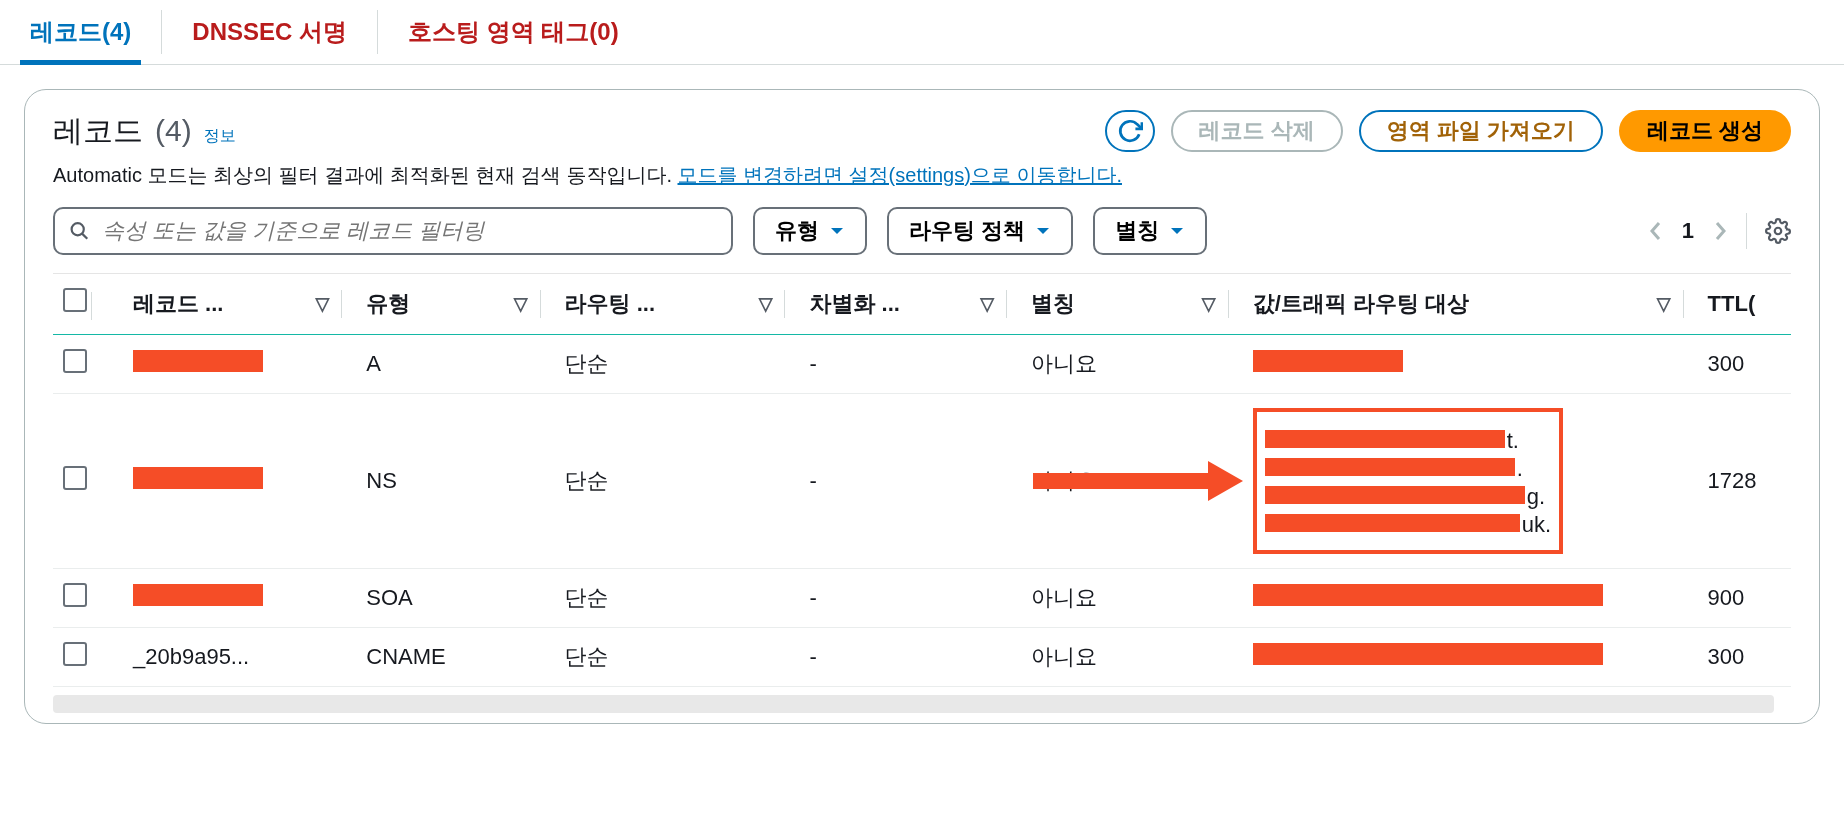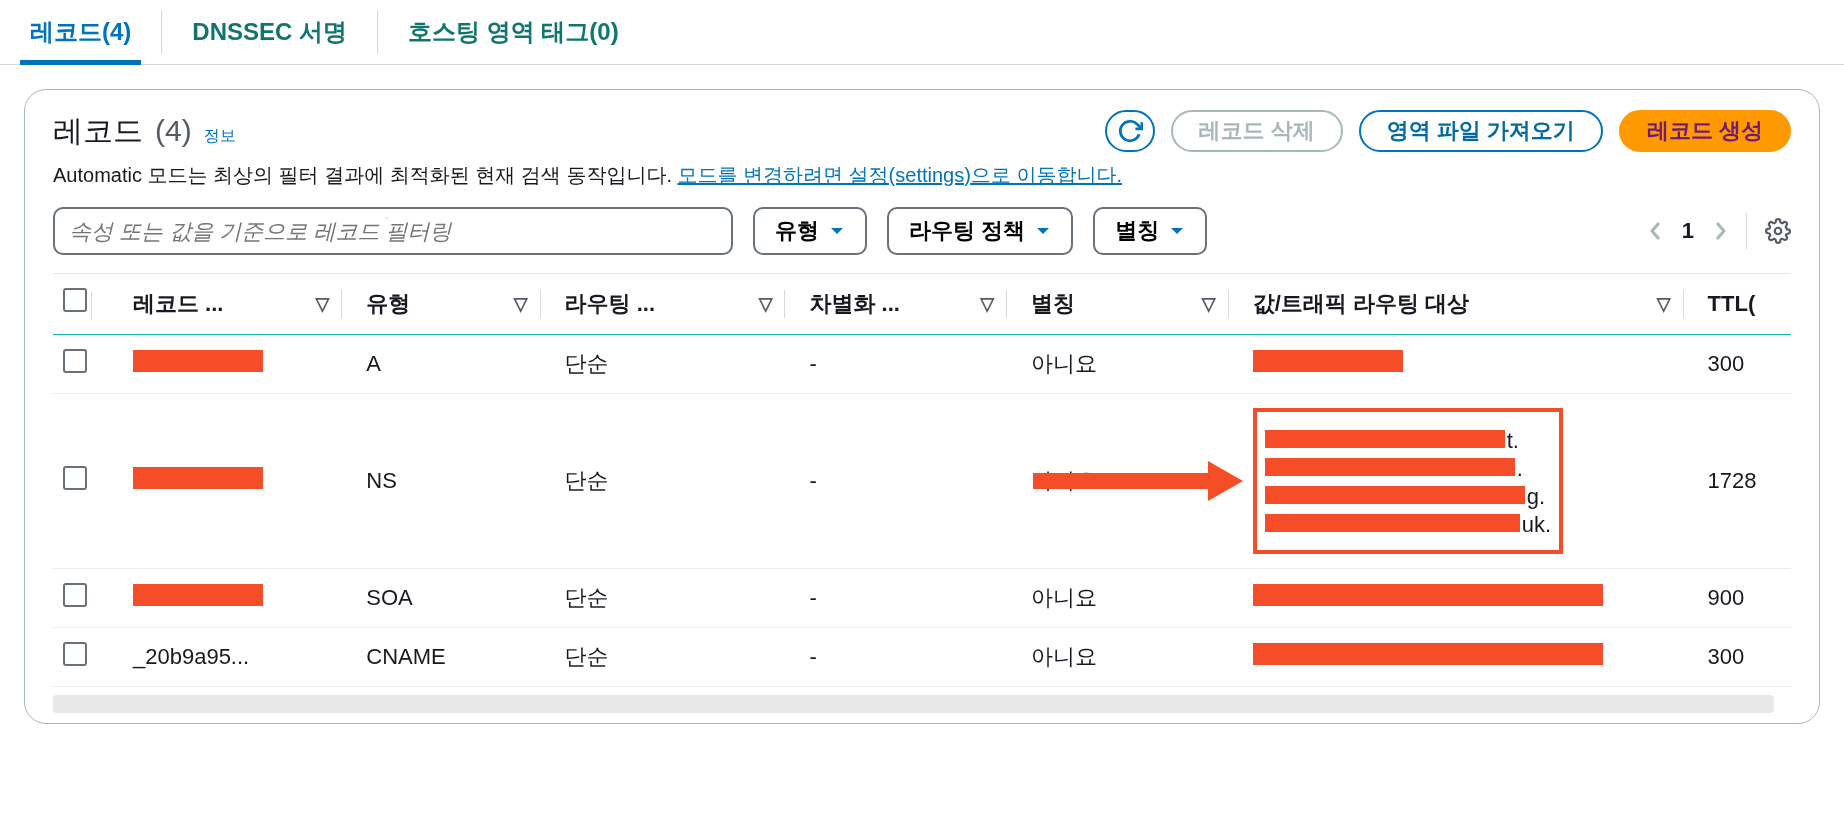--- a/index.html
+++ b/index.html
@@ -1,44 +1,44 @@
 <!DOCTYPE html>
 <html><head>
 <meta charset="utf-8">
 <style>
 * { box-sizing: border-box; margin: 0; padding: 0; }
 body { font-family: -apple-system, BlinkMacSystemFont, "Segoe UI", sans-serif; font-size: 21px; color: #16191f; background: #fff; padding: 0; width: 1844px; }
 
 
 .tabs { display: flex; border-bottom: 1px solid #d5dbdb; }
-.tab { padding: 16px 30px; font-size: 24px; font-weight: 700; color: #0f766e; cursor: pointer; position: relative; }
+.tab { padding: 16px 30px; font-size: 24px; font-weight: 700; color: #b91c1c; cursor: pointer; position: relative; }
 .tab.active { color: #0073bb; }
 .tab.active::after { content: ""; position: absolute; bottom: -1px; left: 20px; right: 20px; height: 5px; background: #0073bb; }
 .tab-sep { width: 1px; background: #d5dbdb; margin: 10px 0; }
 
 
 .panel { border: 1px solid #aab7b8; border-radius: 22px; margin: 24px; padding: 20px 28px 10px; position: relative; }
 .panel-header { display: flex; align-items: center; justify-content: space-between; margin-bottom: 10px; }
 .panel-title-wrap { display: flex; align-items: baseline; gap: 12px; }
 .panel-title { font-size: 30px; font-weight: 400; }
 .panel-count { font-size: 30px; font-weight: 400; color: #545b64; }
 .info-link { font-size: 16px; color: #0073bb; cursor: pointer; font-weight: 400; }
 .panel-actions { display: flex; gap: 16px; align-items: center; }
 .btn { display: inline-flex; align-items: center; justify-content: center; padding: 8px 26px; border-radius: 28px; font-size: 22px; font-weight: 700; cursor: pointer; border: 2px solid; background: #fff; height: 42px; }
 .btn-icon-only { width: 50px; padding: 0; border-color: #0073bb; color: #0073bb; }
 .btn-disabled { border-color: #aab7b8; color: #aab7b8; cursor: default; }
-.btn-outline { border-color: #0073bb; color: #0369a1; }
-.btn-primary { background: #ff9900; border-color: #ff9900; color: #701a75; }
+.btn-outline { border-color: #0073bb; color: #a16207; }
+.btn-primary { background: #ff9900; border-color: #ff9900; color: #000000; }
 
 .mode-desc { font-size: 20px; color: #16191f; margin-bottom: 18px; }
 .mode-link { color: #0073bb; text-decoration: underline; cursor: pointer; }
 
 
 .filter-row { display: flex; align-items: center; gap: 20px; margin-bottom: 18px; }
-.search-box { display: flex; align-items: center; border: 2px solid #687078; border-radius: 10px; padding: 8px 14px; width: 680px; height: 48px; flex-direction: column; }
+.search-box { display: flex; align-items: center; border: 2px solid #687078; border-radius: 10px; padding: 8px 14px; width: 680px; height: 48px; }
 .search-box input { border: none; outline: none; font-size: 22px; font-style: italic; color: #687078; width: 100%; background: transparent; }
 .filter-btn { display: inline-flex; align-items: center; gap: 10px; border: 2px solid #687078; border-radius: 10px; padding: 8px 20px; font-size: 22px; font-weight: 700; cursor: pointer; background: #fff; height: 48px; }
 .pagination { display: flex; align-items: center; gap: 18px; margin-left: auto; }
 .page-arrow { color: #aab7b8; font-size: 24px; cursor: pointer; }
 .page-num { font-size: 22px; font-weight: 700; }
 .vsep { width: 1px; height: 36px; background: #d5dbdb; }
 .gear { font-size: 24px; color: #545b64; cursor: pointer; }
 
 
 .tbl { width: 100%; border-collapse: collapse; }

